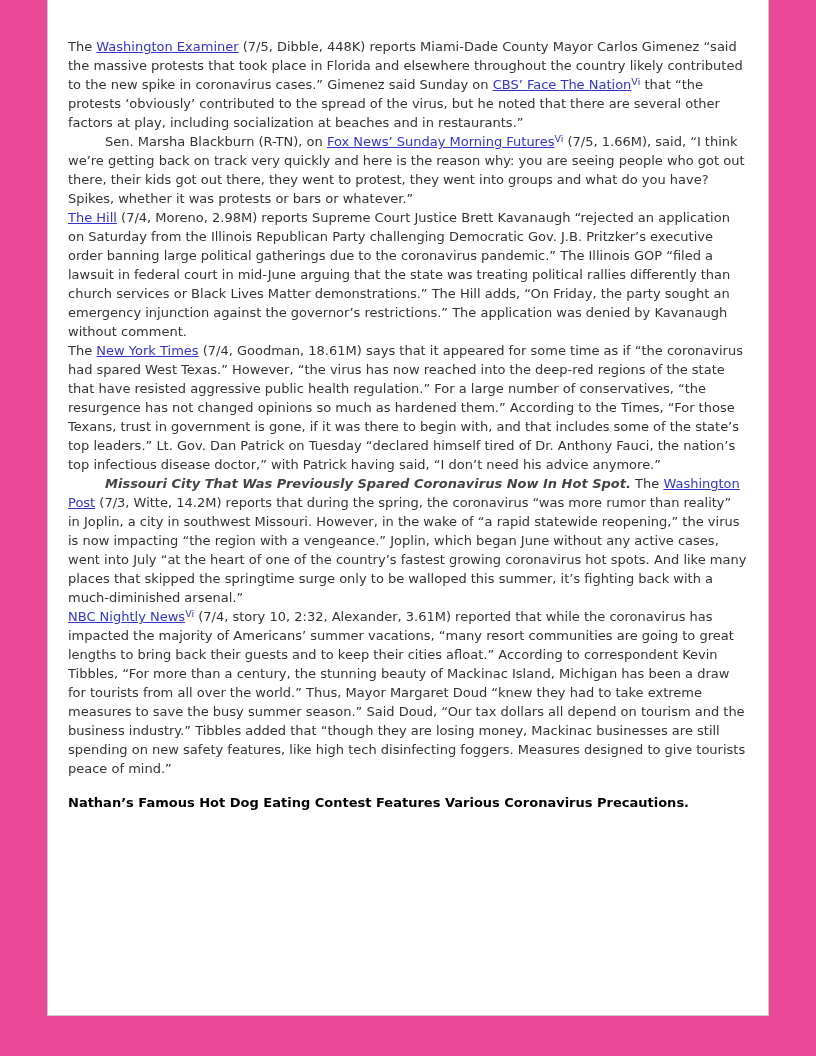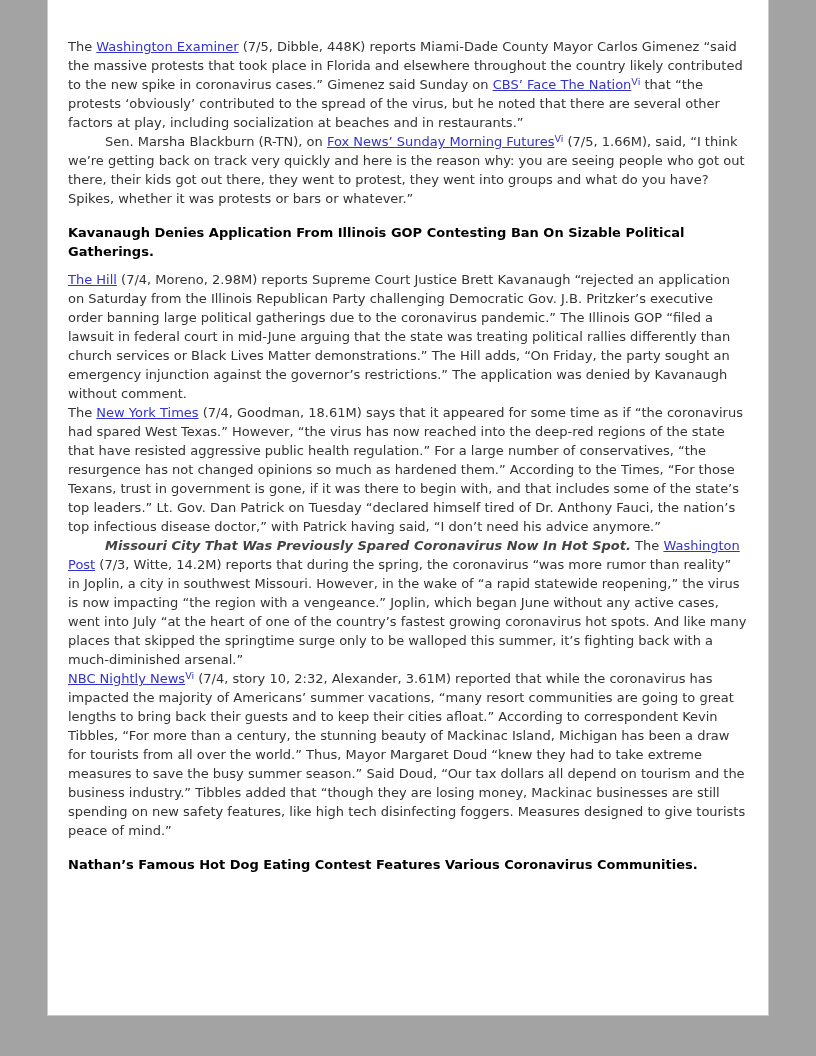--- a/index.html
+++ b/index.html
@@ -6,21 +6,21 @@
     --text:#333333;
     --heading:#000000;
     --link:#3333cc;
     --lead:#444444;
     --border:#c9c9c9;
   }
   html,body{margin:0;padding:0;background:#ffffff;}
   .viewport{
     position:relative;
     width:816px;height:1056px;
-    background:#a3a3a3;
+    background:#ec4899;
     overflow:hidden;
     font-family:"DejaVu Sans","Liberation Sans",sans-serif;
   }
   .sheet{
     position:absolute;
     left:47px;top:0;
     width:722px;height:1016px;
     box-sizing:border-box;
     border-left:1px solid var(--border);
     border-right:1px solid var(--border);
@@ -66,29 +66,28 @@
 <body>
 
 <div class="viewport">
   <div class="sheet">
     <div class="content">
 
       <p class="para"><span>The </span><a class="src">Washington Examiner</a><span> (7/5, Dibble, 448K) reports Miami-Dade County Mayor Carlos Gimenez “said the massive protests that took place in Florida and elsewhere throughout the country likely contributed to the new spike in coronavirus cases.” Gimenez said Sunday on </span><a class="src">CBS’ Face The Nation</a><sup class="vi">Vi</sup><span> that “the protests ‘obviously’ contributed to the spread of the virus, but he noted that there are several other factors at play, including socialization at beaches and in restaurants.”</span></p>
 
       <p class="para indent"><span>Sen. Marsha Blackburn (R-TN), on </span><a class="src">Fox News’ Sunday Morning Futures</a><sup class="vi">Vi</sup><span> (7/5, 1.66M), said, “I think we’re getting back on track very quickly and here is the reason why: you are seeing people who got out there, their kids got out there, they went to protest, they went into groups and what do you have? Spikes, whether it was protests or bars or whatever.”</span></p>
 
-      <h2 class="heading">Kavanaugh Denies Application From Illinois GOP Contesting Ban On Sizable Political Gatherings.</h2>
 
       <p class="para"><a class="src">The Hill</a><span> (7/4, Moreno, 2.98M) reports Supreme Court Justice Brett Kavanaugh “rejected an application on Saturday from the Illinois Republican Party challenging Democratic Gov. J.B. Pritzker’s executive order banning large political gatherings due to the coronavirus pandemic.” The Illinois GOP “filed a lawsuit in federal court in mid-June arguing that the state was treating political rallies differently than church services or Black Lives Matter demonstrations.” The Hill adds, “On Friday, the party sought an emergency injunction against the governor’s restrictions.” The application was denied by Kavanaugh without comment.</span></p>
 
 
       <p class="para"><span>The </span><a class="src">New York Times</a><span> (7/4, Goodman, 18.61M) says that it appeared for some time as if “the coronavirus had spared West Texas.” However, “the virus has now reached into the deep-red regions of the state that have resisted aggressive public health regulation.” For a large number of conservatives, “the resurgence has not changed opinions so much as hardened them.” According to the Times, “For those Texans, trust in government is gone, if it was there to begin with, and that includes some of the state’s top leaders.” Lt. Gov. Dan Patrick on Tuesday “declared himself tired of Dr. Anthony Fauci, the nation’s top infectious disease doctor,” with Patrick having said, “I don’t need his advice anymore.”</span></p>
 
       <p class="para indent"><span class="lead">Missouri City That Was Previously Spared Coronavirus Now In Hot Spot.</span><span>  The </span><a class="src">Washington Post</a><span> (7/3, Witte, 14.2M) reports that during the spring, the coronavirus “was more rumor than reality” in Joplin, a city in southwest Missouri. However, in the wake of “a rapid statewide reopening,” the virus is now impacting “the region with a vengeance.” Joplin, which began June without any active cases, went into July “at the heart of one of the country’s fastest growing coronavirus hot spots. And like many places that skipped the springtime surge only to be walloped this summer, it’s fighting back with a much-diminished arsenal.”</span></p>
 
 
       <p class="para"><a class="src">NBC Nightly News</a><sup class="vi">Vi</sup><span> (7/4, story 10, 2:32, Alexander, 3.61M) reported that while the coronavirus has impacted the majority of Americans’ summer vacations, “many resort communities are going to great lengths to bring back their guests and to keep their cities afloat.” According to correspondent Kevin Tibbles, “For more than a century, the stunning beauty of Mackinac Island, Michigan has been a draw for tourists from all over the world.” Thus, Mayor Margaret Doud “knew they had to take extreme measures to save the busy summer season.” Said Doud, “Our tax dollars all depend on tourism and the business industry.” Tibbles added that “though they are losing money, Mackinac businesses are still spending on new safety features, like high tech disinfecting foggers. Measures designed to give tourists peace of mind.”</span></p>
 
-      <h2 class="heading">Nathan’s Famous Hot Dog Eating Contest Features Various Coronavirus Communities.</h2>
+      <h2 class="heading">Nathan’s Famous Hot Dog Eating Contest Features Various Coronavirus Precautions.</h2>
 
     </div>
   </div>
 </div>
 
 </body></html>

